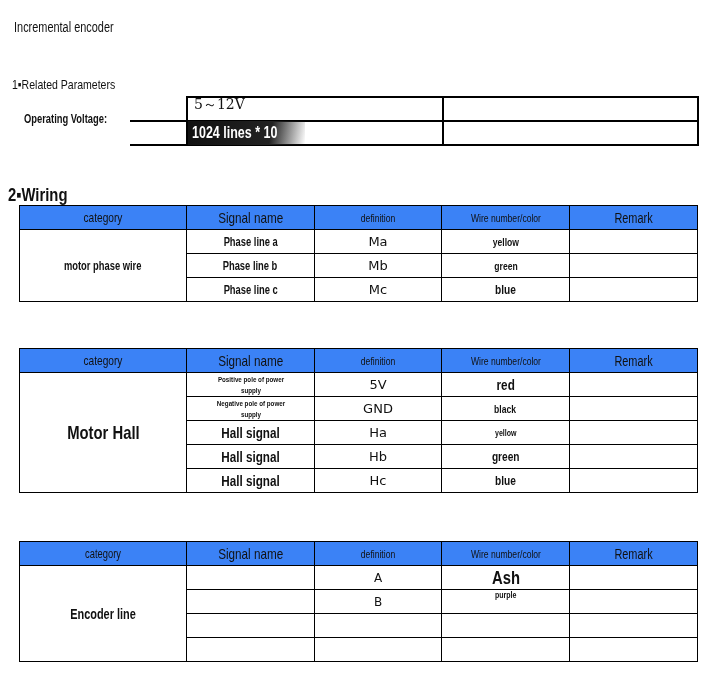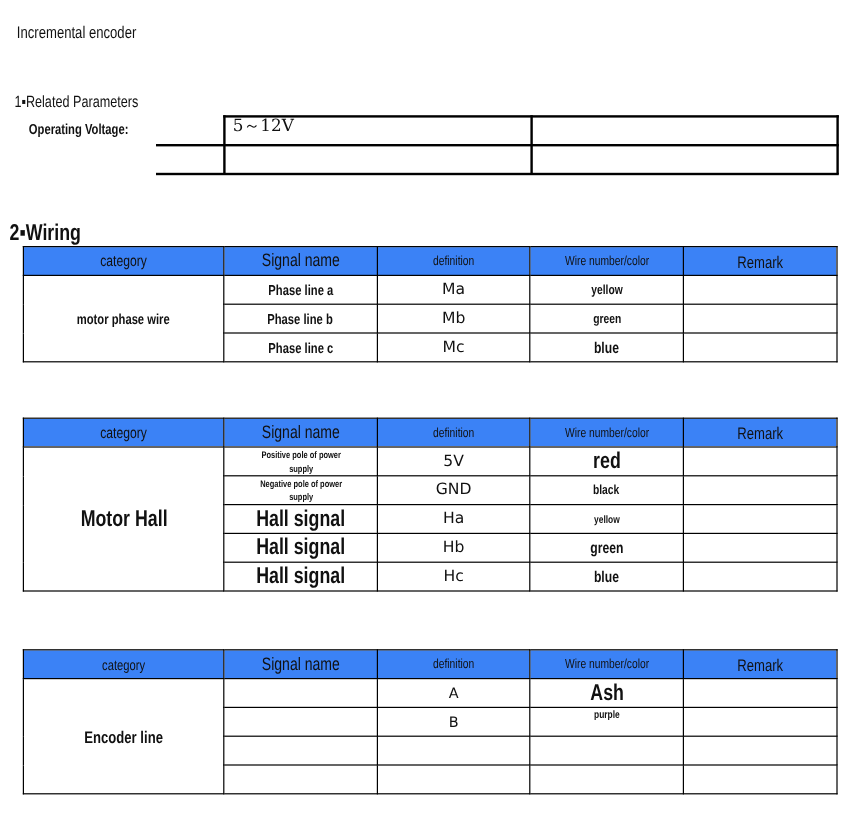--- a/index.html
+++ b/index.html
@@ -5,21 +5,21 @@
   html, body { margin:0; padding:0; background:#ffffff; }
   body { width:711px; height:679px; position:relative; overflow:hidden;
          font-family:"Liberation Sans", sans-serif; color:#111; }
   .cond { display:inline-block; transform:scaleX(0.78); transform-origin:center; white-space:nowrap; }
   .condl { display:inline-block; transform:scaleX(0.78); transform-origin:left center; white-space:nowrap; }
   .title { position:absolute; left:0; width:655px; top:19px; text-align:left; font-size:14px; }
   .sec1 { position:absolute; left:12px; top:77px; font-size:13.5px; }
   .sec2 { position:absolute; left:8px; top:184px; font-size:19px; font-weight:bold;text-align:center; }
 
   .param { position:absolute; left:0; top:96px; width:699px; height:49px; }
-  .param .lbl { position:absolute; left:24px; font-weight:bold; }
+  .param .lbl { position:absolute; left:24px; font-weight:bold;margin-top:11px; }
   .param .l1 { top:5px; font-size:12px; }
   .param .l2 { top:28px; font-size:15px; }
   .pline { position:absolute; background:#000; }
   .pv1 { position:absolute; left:194px; top:0px; font-family:"DejaVu Serif", serif; font-size:14px; }
   .pv2 { position:absolute; left:188px; top:25px; height:24px; padding:0 4px;
          background:linear-gradient(100deg,#111 0%,#222 70%,rgba(255,255,255,0) 100%);
          color:#fff; font-size:16px; font-weight:bold; line-height:24px; }
 
   table.w { position:absolute; left:19px; border-collapse:collapse; table-layout:fixed; }
   table.w td, table.w th { border:1.5px solid #000; padding:0; text-align:center; vertical-align:middle; overflow:hidden; }
@@ -28,38 +28,39 @@
   .h-sig { font-size:15px;margin-top:16px; }
   .h-def { font-size:11px; }
   .h-wire { font-size:11px; }
   .h-rem { font-size:14px; }
   .sm { font-size:12px; font-weight:bold; }
   .def { font-family:"DejaVu Sans", sans-serif; font-size:13px; }
   .big { font-size:19px; font-weight:bold; }
   .tiny { font-size:8px; font-weight:bold; line-height:11px; }
   .col-sm { font-size:11px; font-weight:bold; }
   .col-md { font-size:13px; font-weight:bold; }
-  .col-lg { font-size:19px; font-weight:bold; }
+  .col-lg { font-size:15px; font-weight:bold; }
 </style>
 </head>
 <body>
 
 <div class="title"><span class="cond">Incremental encoder</span></div>
 
 <div class="sec1"><span class="condl">1▪Related Parameters</span></div>
 
 <div class="param">
   <div class="pline" style="left:186px;top:0;width:513px;height:1.5px;"></div>
   <div class="pline" style="left:130px;top:24px;width:569px;height:1.5px;"></div>
   <div class="pline" style="left:130px;top:48px;width:569px;height:1.5px;"></div>
   <div class="pline" style="left:186px;top:0;width:1.5px;height:49px;"></div>
   <div class="pline" style="left:442px;top:0;width:1.5px;height:49px;"></div>
   <div class="pline" style="left:697px;top:0;width:1.5px;height:49px;"></div>
   <div class="lbl l1"><span class="condl">Operating Voltage:</span></div>
   <div class="pv1">5～12V</div>
+  <div class="pv2"><span class="condl">1024 lines * 10</span></div>
 </div>
 
 <div class="sec2"><span class="condl">2▪Wiring</span></div>
 
 <table class="w" style="top:205px;width:678px;">
   <colgroup>
       <col style="width:167px">
       <col style="width:128px">
       <col style="width:127px">
       <col style="width:128px">

